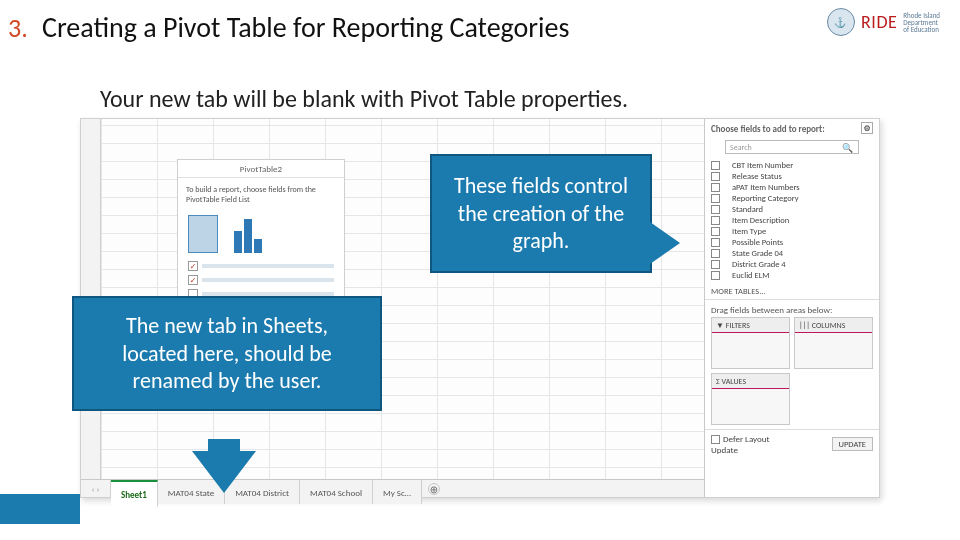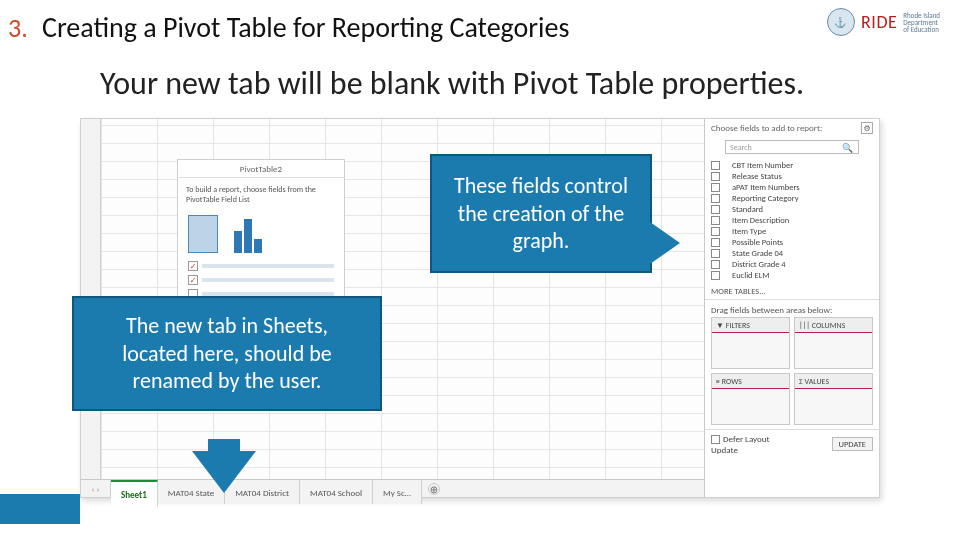--- a/index.html
+++ b/index.html
@@ -28,22 +28,22 @@
     font-size: 10px; color: #3a5a78;
   }
   .logo-ride {
     font-weight: 400; color: #b91c1c; font-size: 18px;
     letter-spacing: 0.5px;
   }
   .logo-sub {
     font-size: 7px; color: #5b7a95; line-height: 1;
   }
   .subheading {
-    position: absolute; left: 100px; top: 64px;
-    font-size: 32px; color: #222;
+    position: absolute; left: 100px; top: 84px;
+    font-size: 24px; color: #222;
   }
   .excel-shot {
     position: absolute; left: 80px; top: 118px;
     width: 800px; height: 380px;
     background: #fdfdfd; border: 1px solid #d0d0d0;
     box-shadow: 2px 3px 6px rgba(0,0,0,0.15);
   }
   .grid {
     position: absolute; left: 0; top: 0; right: 175px; bottom: 18px;
     background-image:
@@ -99,22 +99,22 @@
     background: #fff; border-left: 1px solid #c9c9c9;
     font-size: 9px; color: #444;
   }
   .ptf-head {
     display: flex; justify-content: space-between; align-items: center;
     padding: 4px 6px; border-bottom: 1px solid #ddd;
   }
   .ptf-head .ttl { font-size: 11px; color: #333; }
   .ptf-head .x { font-size: 11px; color: #666; cursor: default; }
   .ptf-sub {
-    display: flex; justify-content: space-between; 
-    padding: 3px 6px; color: #666;
+    display: flex; justify-content: space-between; align-items: center;
+    padding: 3px 6px; color: #666; font-weight: bold;
   }
   .ptf-sub .gear {
     width: 12px; height: 12px; border: 1px solid #aaa;
     display: flex; align-items: center; justify-content: center;
     font-size: 8px; color: #666;
   }
   .ptf-search {
     margin: 3px 20px; height: 14px; border: 1px solid #bbb;
     font-size: 8px; color: #999; padding: 0 4px; display: flex;
     align-items: center; justify-content: space-between;
@@ -317,23 +317,20 @@
     <div class="ptf-more">MORE TABLES...</div>
     <div class="ptf-drag">Drag fields between areas below:</div>
     <div class="ptf-areas">
       <div class="ptf-area">
           <div class="ah">▼ FILTERS</div>
         </div>
       <div class="ptf-area">
           <div class="ah">|||  COLUMNS</div>
         </div>
       <div class="ptf-area">
-          <div class="ah">≡  ROWS</div>
-        </div>
-      <div class="ptf-area">
           <div class="ah">Σ  VALUES</div>
         </div>
     </div>
     <div class="ptf-foot">
       <span><span class="cb2"></span><span>Defer Layout Update</span></span>
       <span class="btn">UPDATE</span>
     </div>
   </div>
 
   <div class="tabs">

